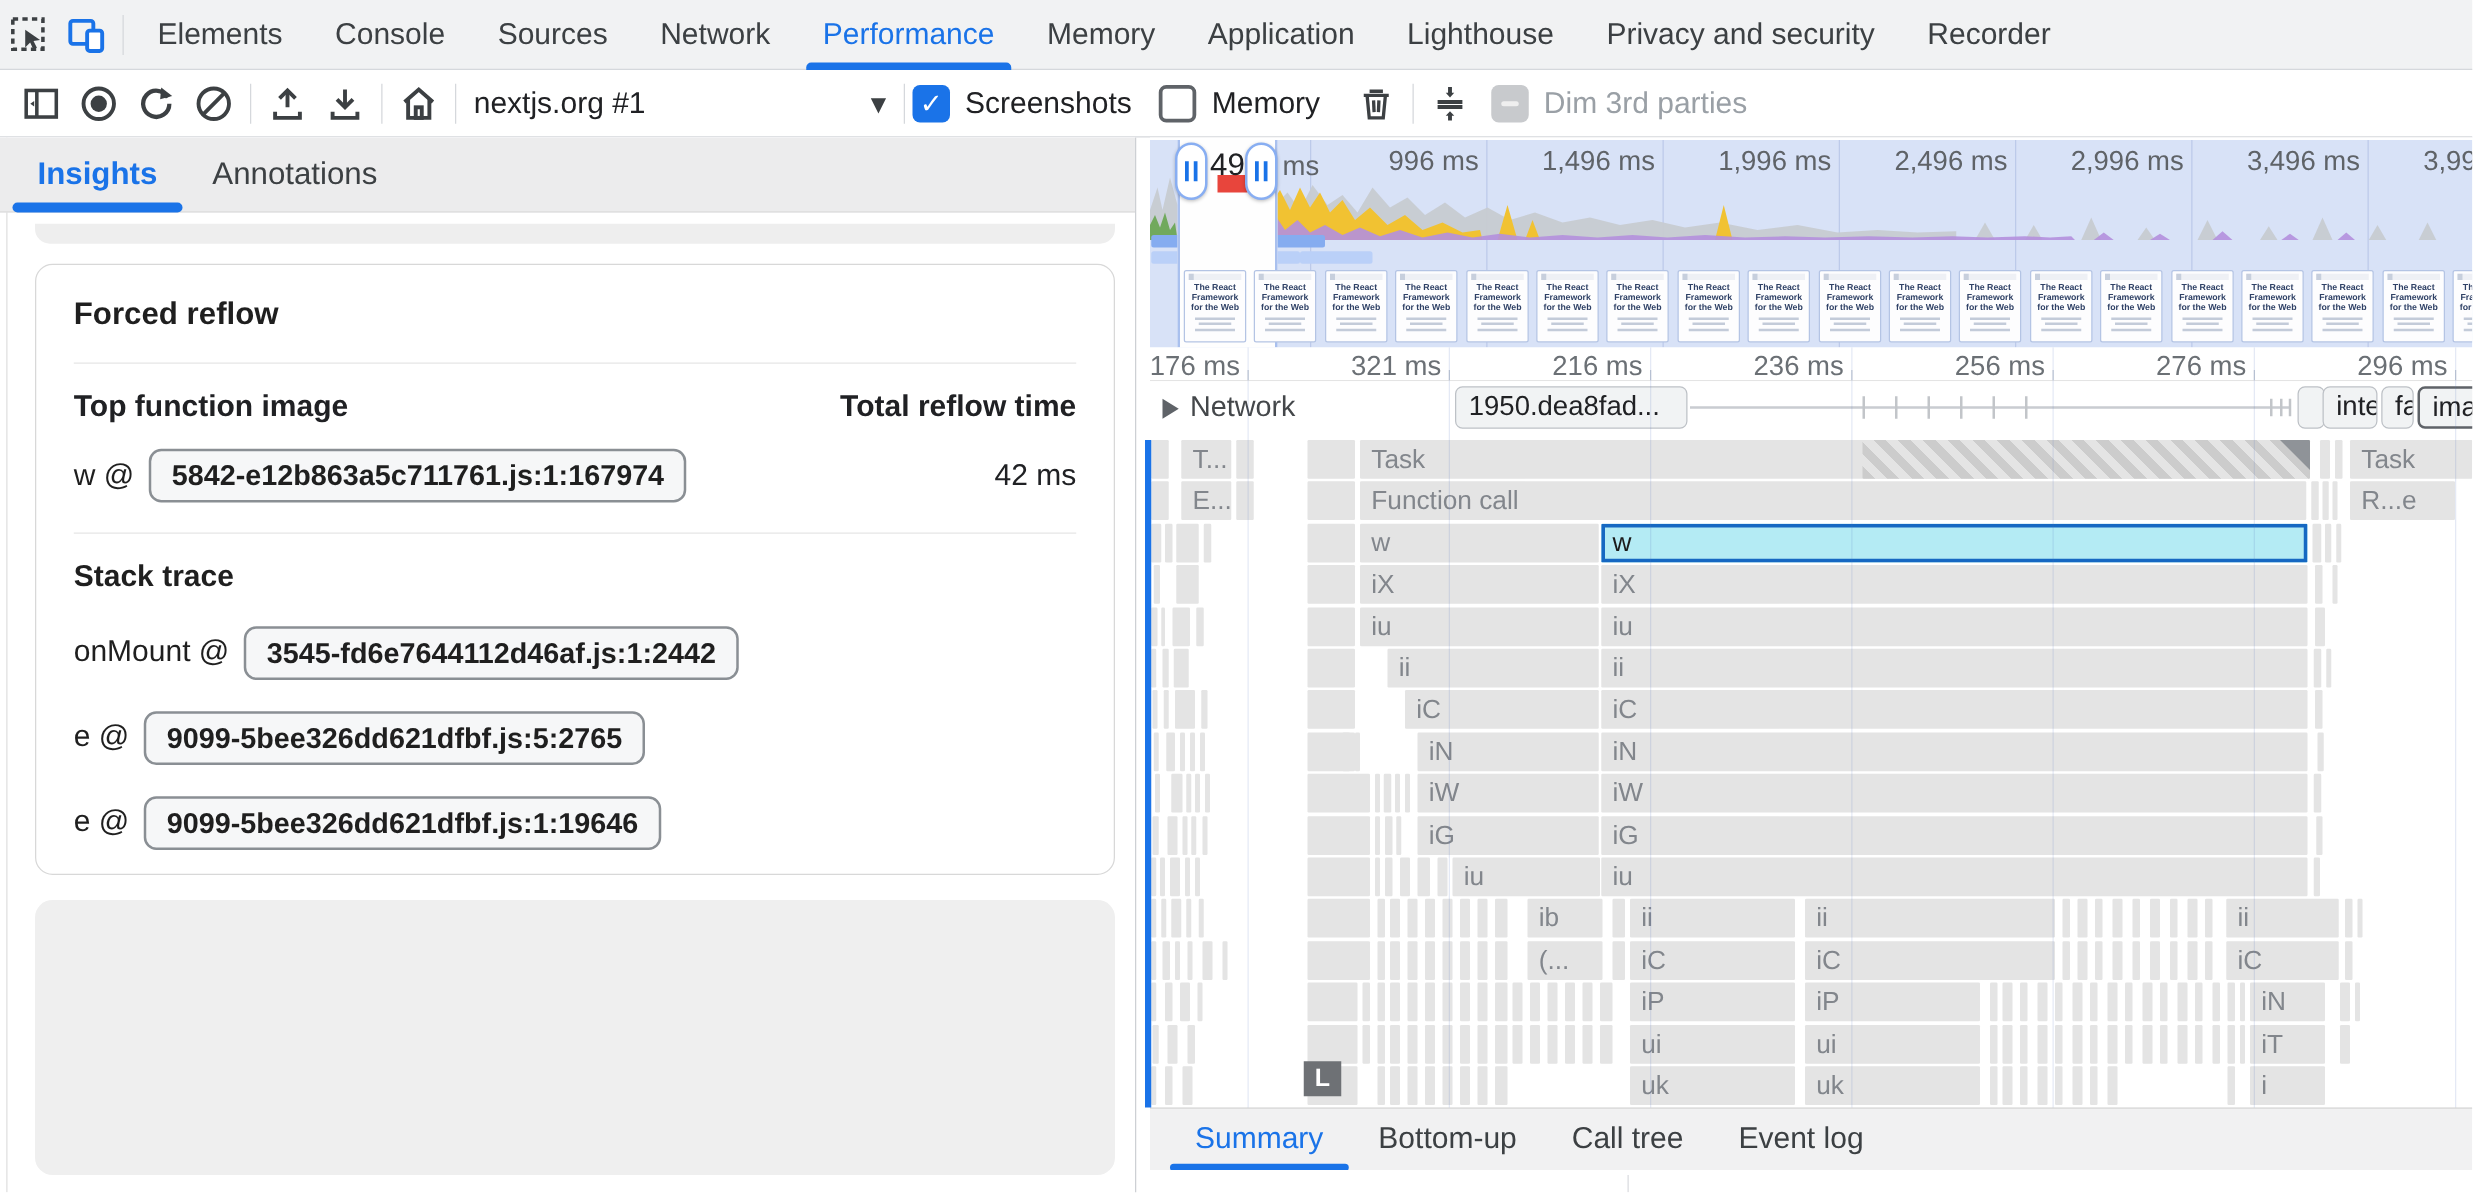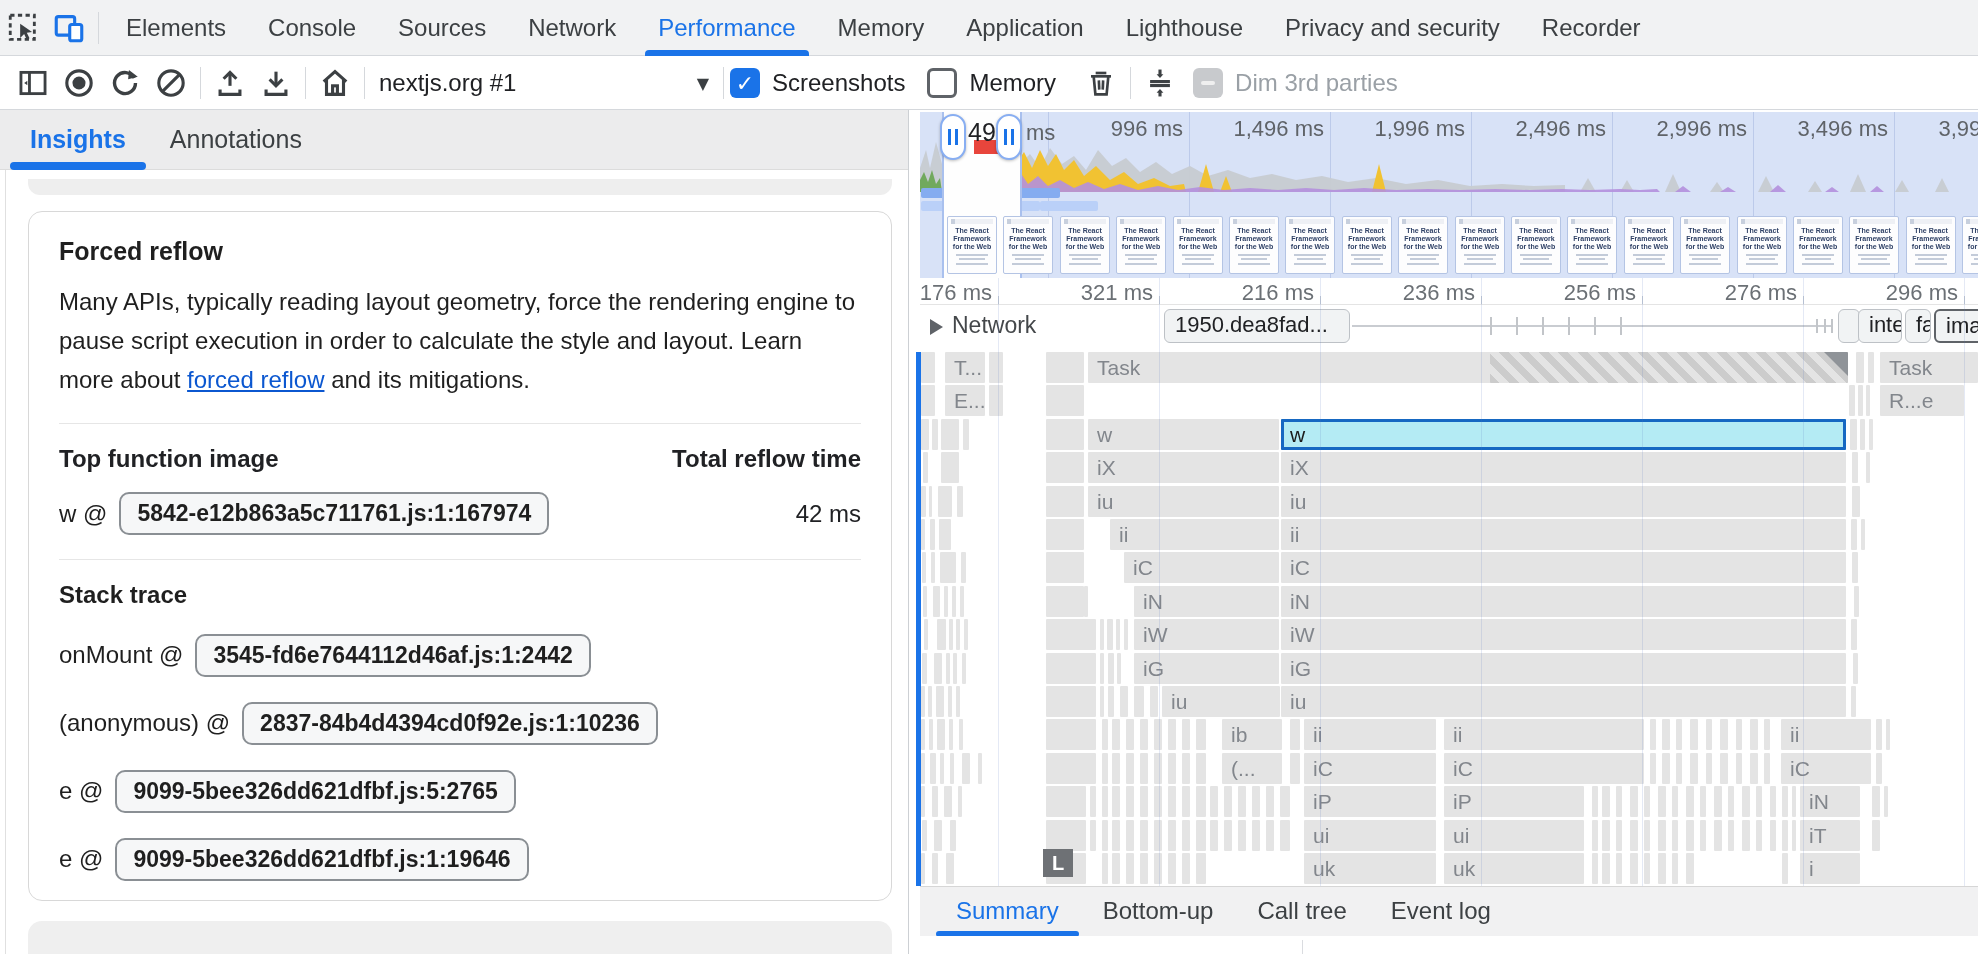--- a/index.html
+++ b/index.html
@@ -261,41 +261,36 @@
       <div class="left-edge"></div>
       <div class="side-tabs">
         <span class="side-tab active">Insights</span>
         <span class="side-tab">Annotations</span>
       </div>
       <div class="scrollarea">
         <div class="stubcard"></div>
 
         <div class="card">
           <h3>Forced reflow</h3>
-          <p><span>Many APIs, typically reading layout geometry, force the rendering engine to pause script execution in order to calculate the style and layout. Learn more about </span><a href="#">forced reflow</a><span> and its mitigations.</span></p>
           <div class="hr"></div>
           <div class="row2">
             <span>Top function image</span>
             <span>Total reflow time</span>
           </div>
           <div class="callrow">
             <span class="fnname">w @</span>
             <span class="pillbox">5842-e12b863a5c711761.js:1:167974</span>
             <span class="totalval">42 ms</span>
           </div>
           <div class="hr"></div>
           <h3 style="font-size:24px;">Stack trace</h3>
           <div id="stack-list" style="padding-bottom:12px;">
               <div class="stack-entry">
                 <div class="fnname">onMount @</div>
                 <div class="pillbox">3545-fd6e7644112d46af.js:1:2442</div>
-              </div>
-              <div class="stack-entry">
-                <div class="fnname">(anonymous) @</div>
-                <div class="pillbox">2837-84b4d4394cd0f92e.js:1:10236</div>
               </div>
               <div class="stack-entry">
                 <div class="fnname">e @</div>
                 <div class="pillbox">9099-5bee326dd621dfbf.js:5:2765</div>
               </div>
               <div class="stack-entry">
                 <div class="fnname">e @</div>
                 <div class="pillbox">9099-5bee326dd621dfbf.js:1:19646</div>
               </div>
             </div>
@@ -578,20 +573,21 @@
             <div class="bar sliver hatch" style="left: 570px; width: 358px;"></div>
             <div class="bar sliver" style="left: 936px; width: 8px;"></div>
             <div class="bar sliver" style="left: 948px; width: 6px;"></div>
             <div class="bar" style="left: 960px; width: 98px;">Task</div>
           </div>
           <div class="frow" style="top: 35.4px;">
             <div class="bar sliver" style="left: 1px; width: 14px;"></div>
             <div class="bar" style="left: 25px; width: 40px;">E...</div>
             <div class="bar sliver" style="left: 69px; width: 14px;"></div>
             <div class="bar sliver" style="left: 126px; width: 38px;"></div>
+            <div class="bar" style="left: 168px; width: 757px;">Function call</div>
             <div class="bar sliver" style="left: 929px; width: 6px;"></div>
             <div class="bar sliver" style="left: 938px; width: 5px;"></div>
             <div class="bar sliver" style="left: 946px; width: 4px;"></div>
             <div class="bar" style="left: 960px; width: 84px;">R...e</div>
           </div>
           <div class="frow" style="top: 68.8px;">
             <div class="bar sliver" style="left: 1px; width: 8px;"></div>
             <div class="bar sliver" style="left: 12px; width: 6px;"></div>
             <div class="bar sliver" style="left: 21px; width: 18px;"></div>
             <div class="bar sliver" style="left: 43px; width: 6px;"></div>

